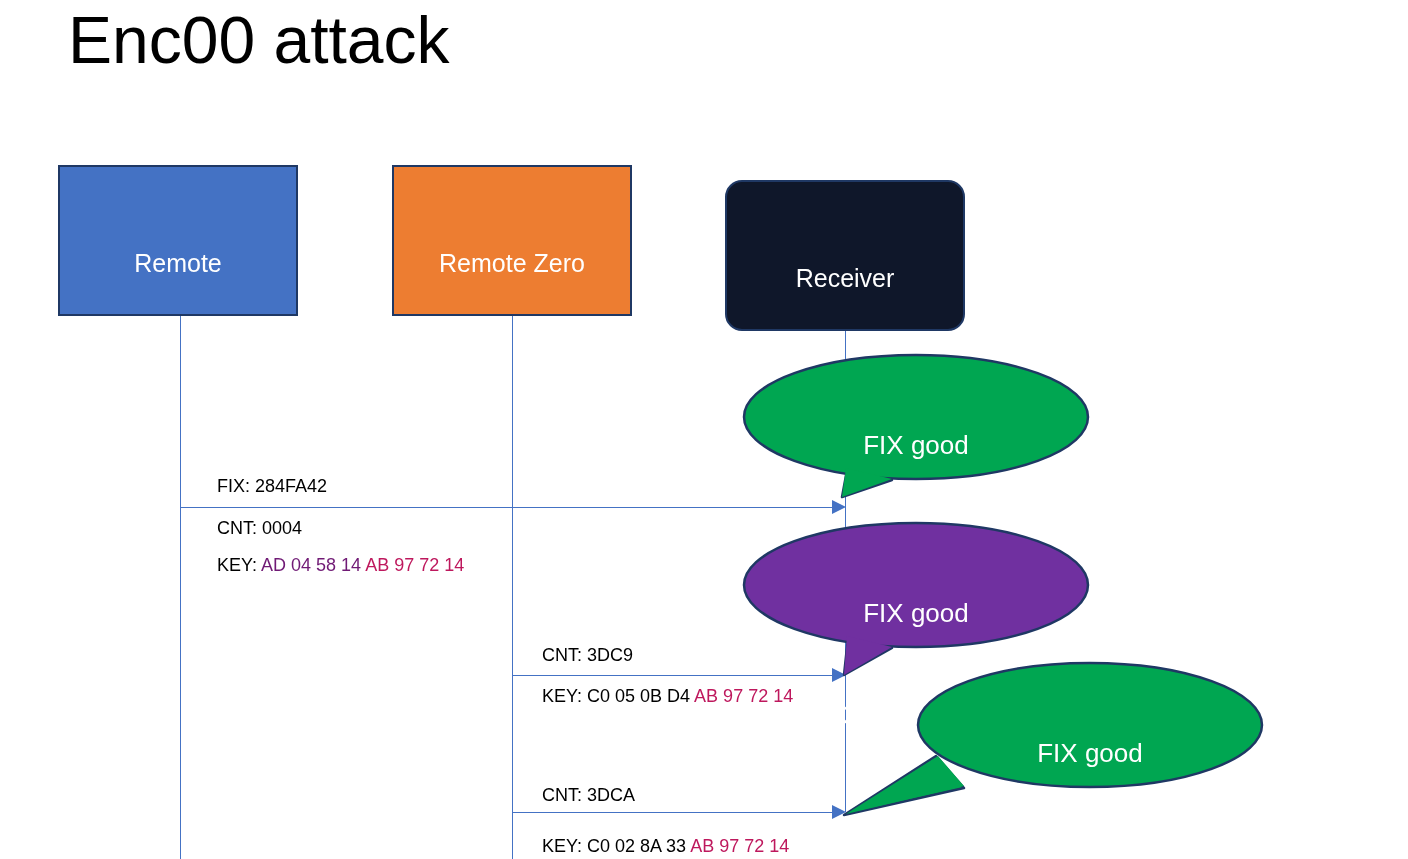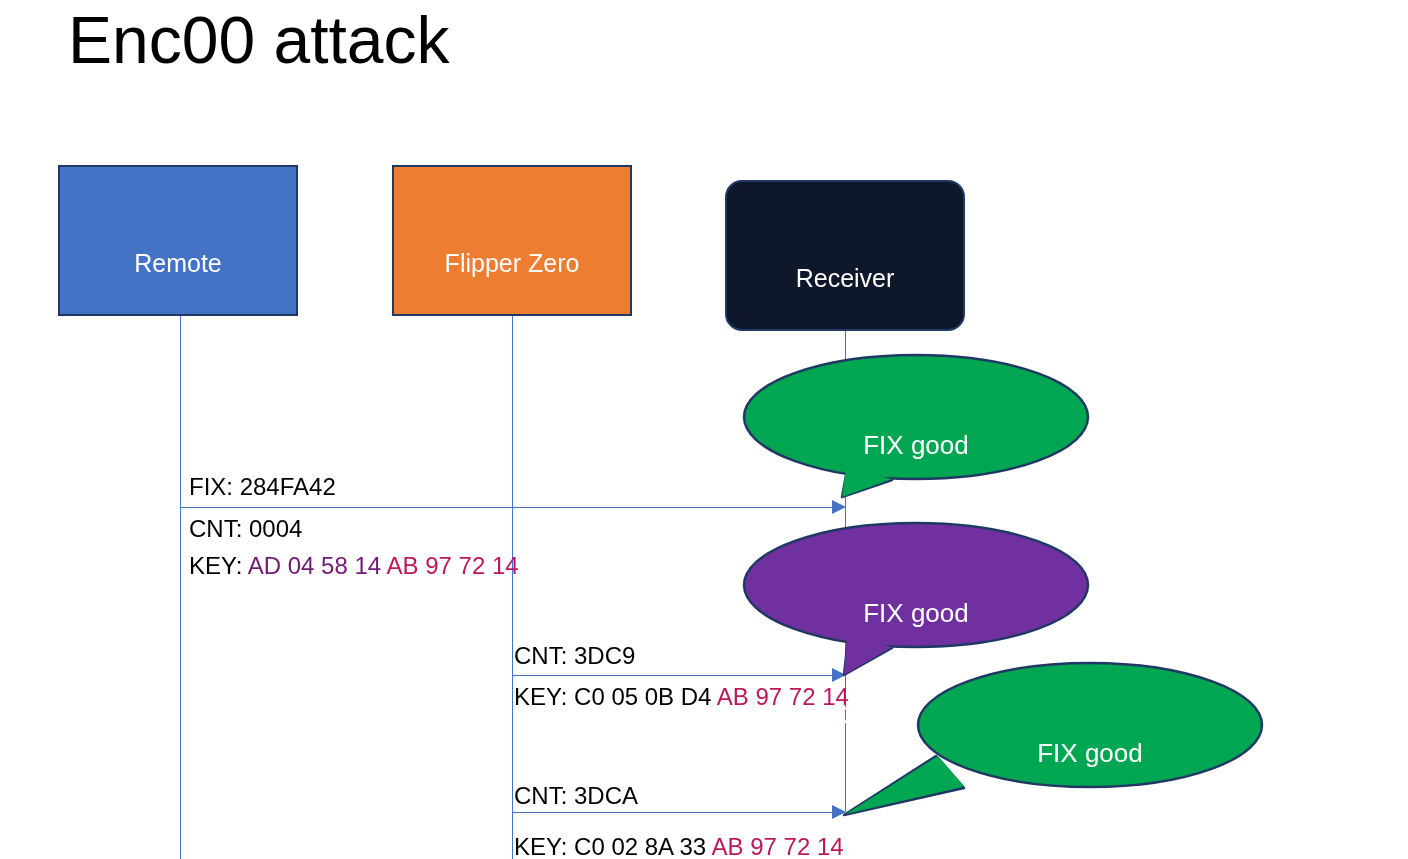--- a/index.html
+++ b/index.html
@@ -72,25 +72,26 @@
     width: 0;
     height: 0;
     border-top: 7px solid transparent;
     border-bottom: 7px solid transparent;
     border-left: 14px solid #4472C4;
   }
 
   
   .msg-text {
     position: absolute;
-    font-size: 24px;
+    font-size: 18px;
     line-height: 33px;
     color: #000000;
     white-space: pre;
     font-weight: 400;
+    margin-left: 28px;
   }
   .hex-red  { color: #701a75; }
   .hex-grn  { color: #be185d; }
 
   
   .bubble {
     position: absolute;
   }
   .bubble svg {
     display: block;
@@ -118,21 +119,21 @@
 
   <div class="lifeline" style="left:180px; top:316px; height:543px;"></div>
   <div class="lifeline" style="left:512px; top:316px; height:543px;"></div>
   <div class="lifeline" style="left:845px; top:316px; height:496px;"></div>
 
   <div class="actor-box" style="left:58px; top:165px; background:#4472C4;">
     <span class="actor-label">Remote</span>
   </div>
 
   <div class="actor-box" style="left:392px; top:165px; background:#ED7D31;">
-    <span class="actor-label">Flipper Zero</span>
+    <span class="actor-label">Remote Zero</span>
   </div>
 
   <div class="actor-box" style="left:725px; top:180px; background:#0f172a;border-radius:17px;">
     <span class="actor-label">Receiver</span>
   </div>
 
   <div class="msg-text" style="left:189px; top:470px;">FIX: 284FA42</div>
 
   <div class="msg-line" style="left:180px; top:507px; width:653px;"></div>
   <div class="arrow-head" style="left:832px; top:500px;"></div>

